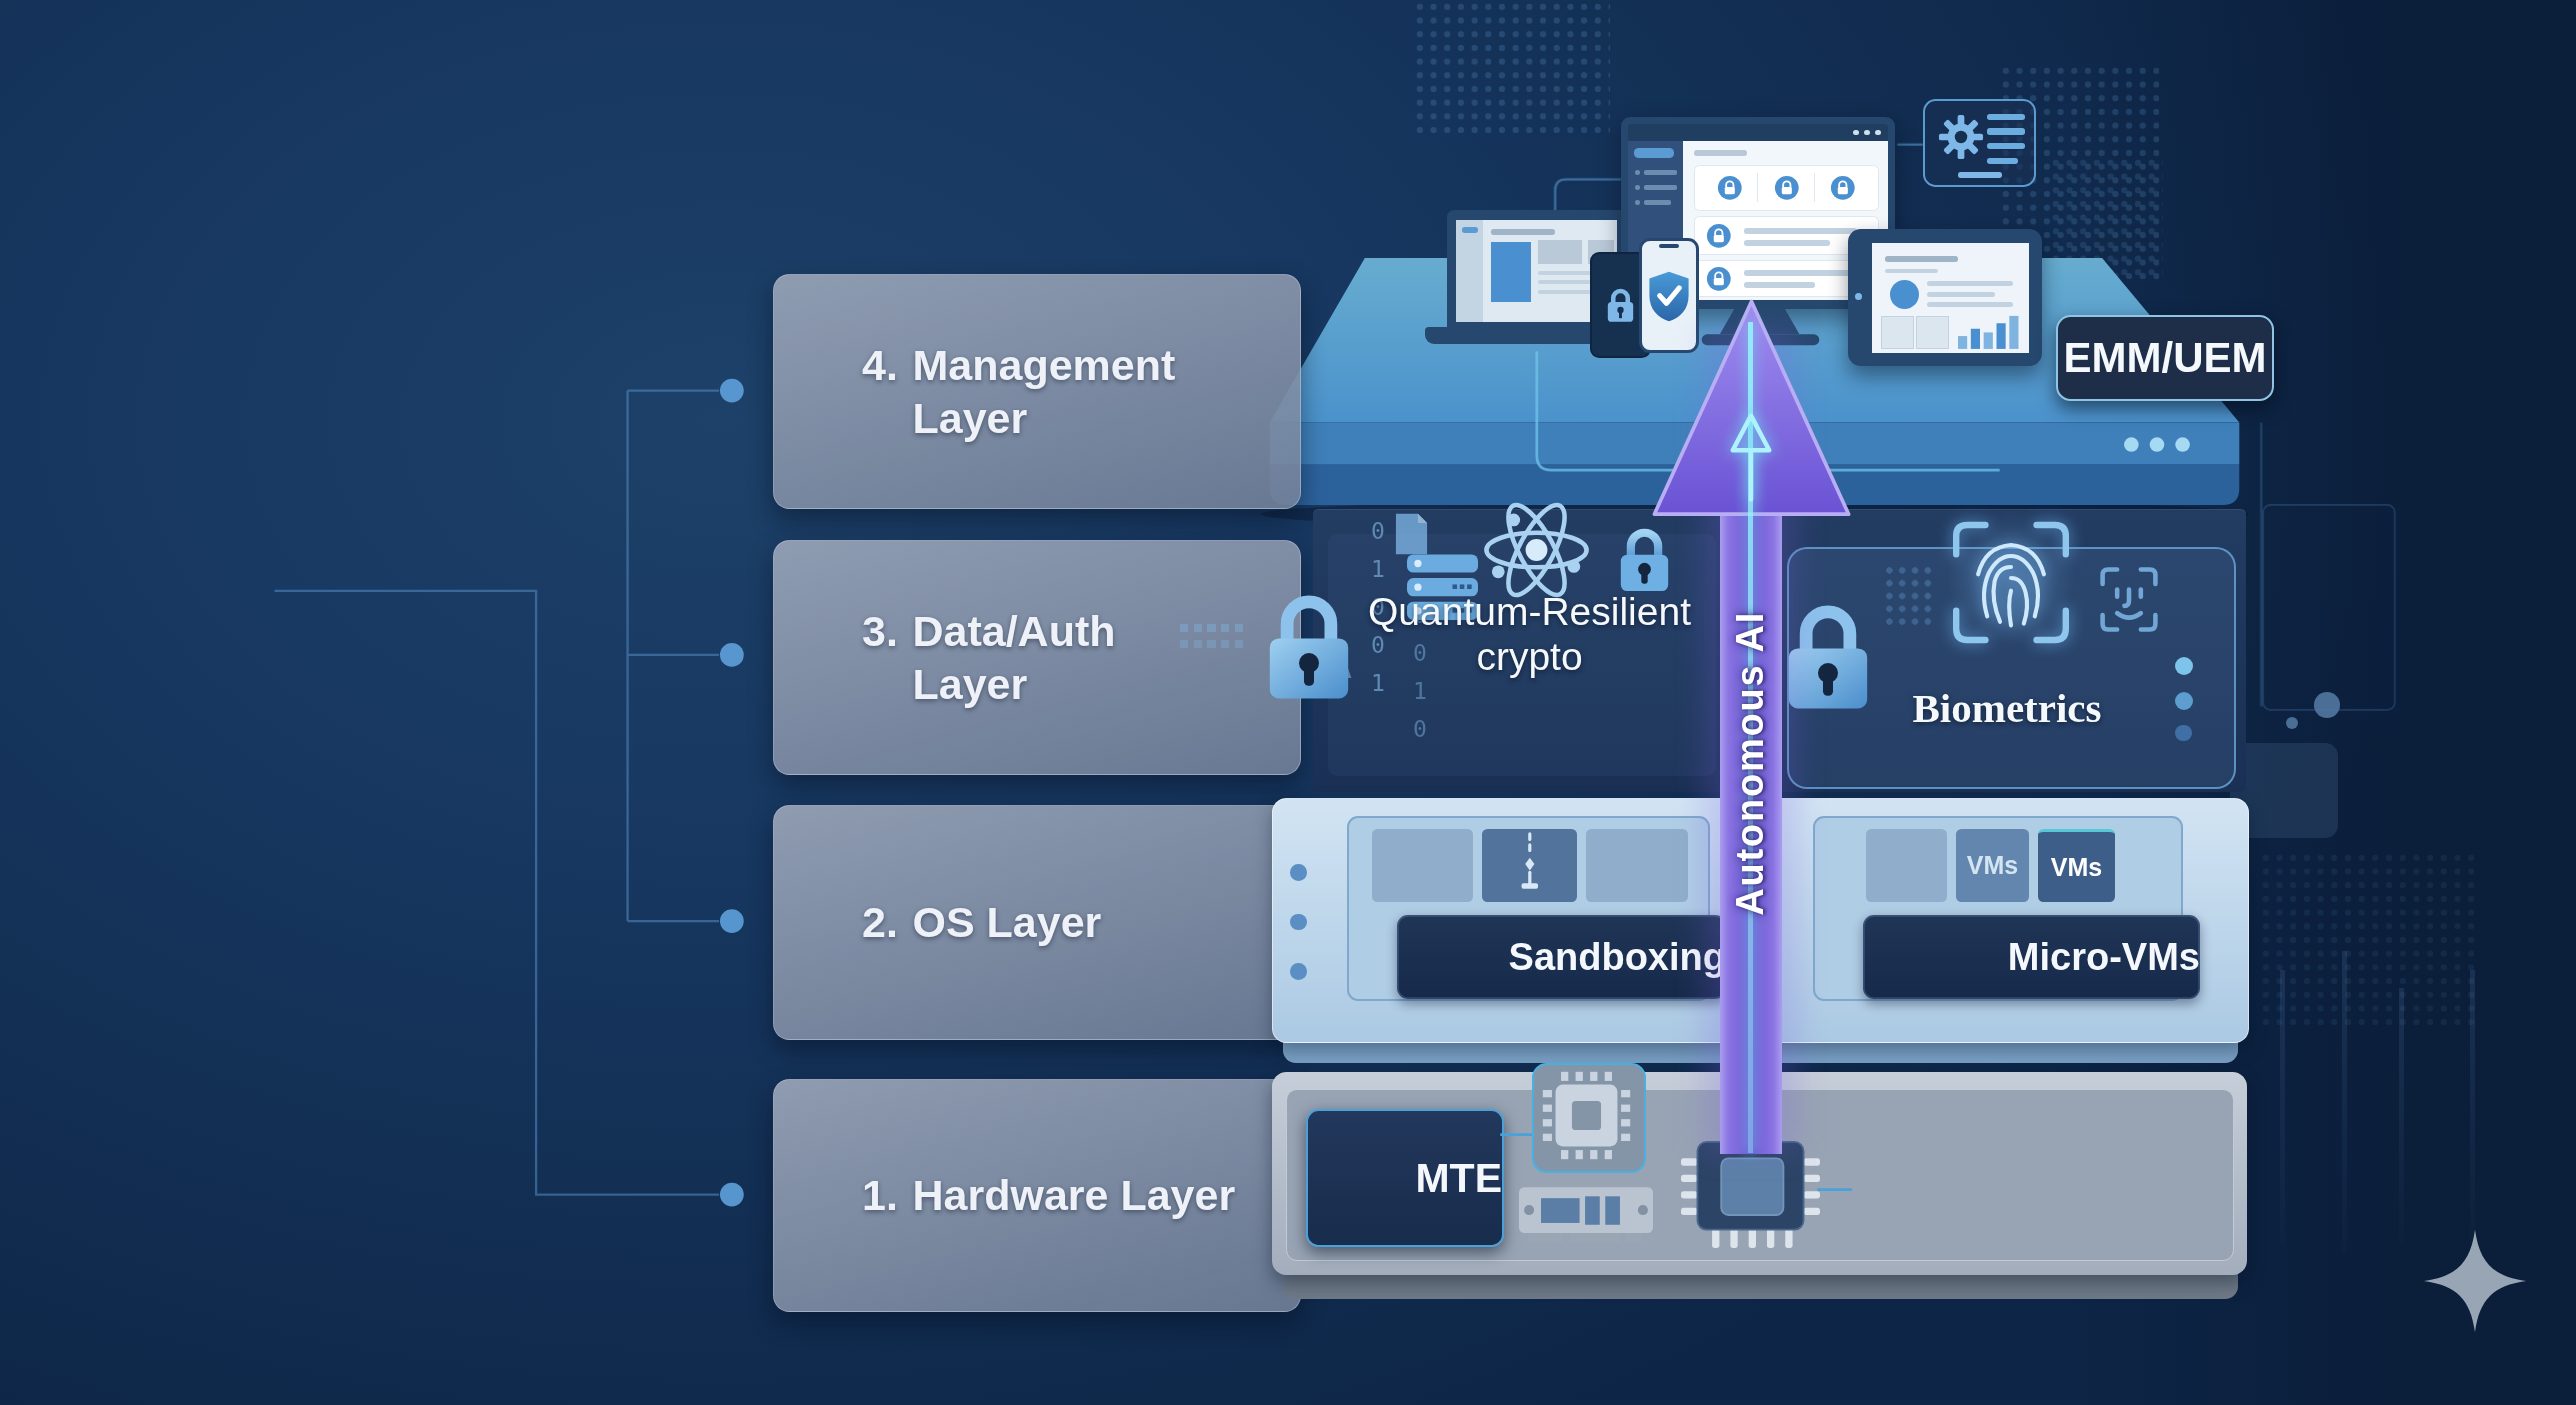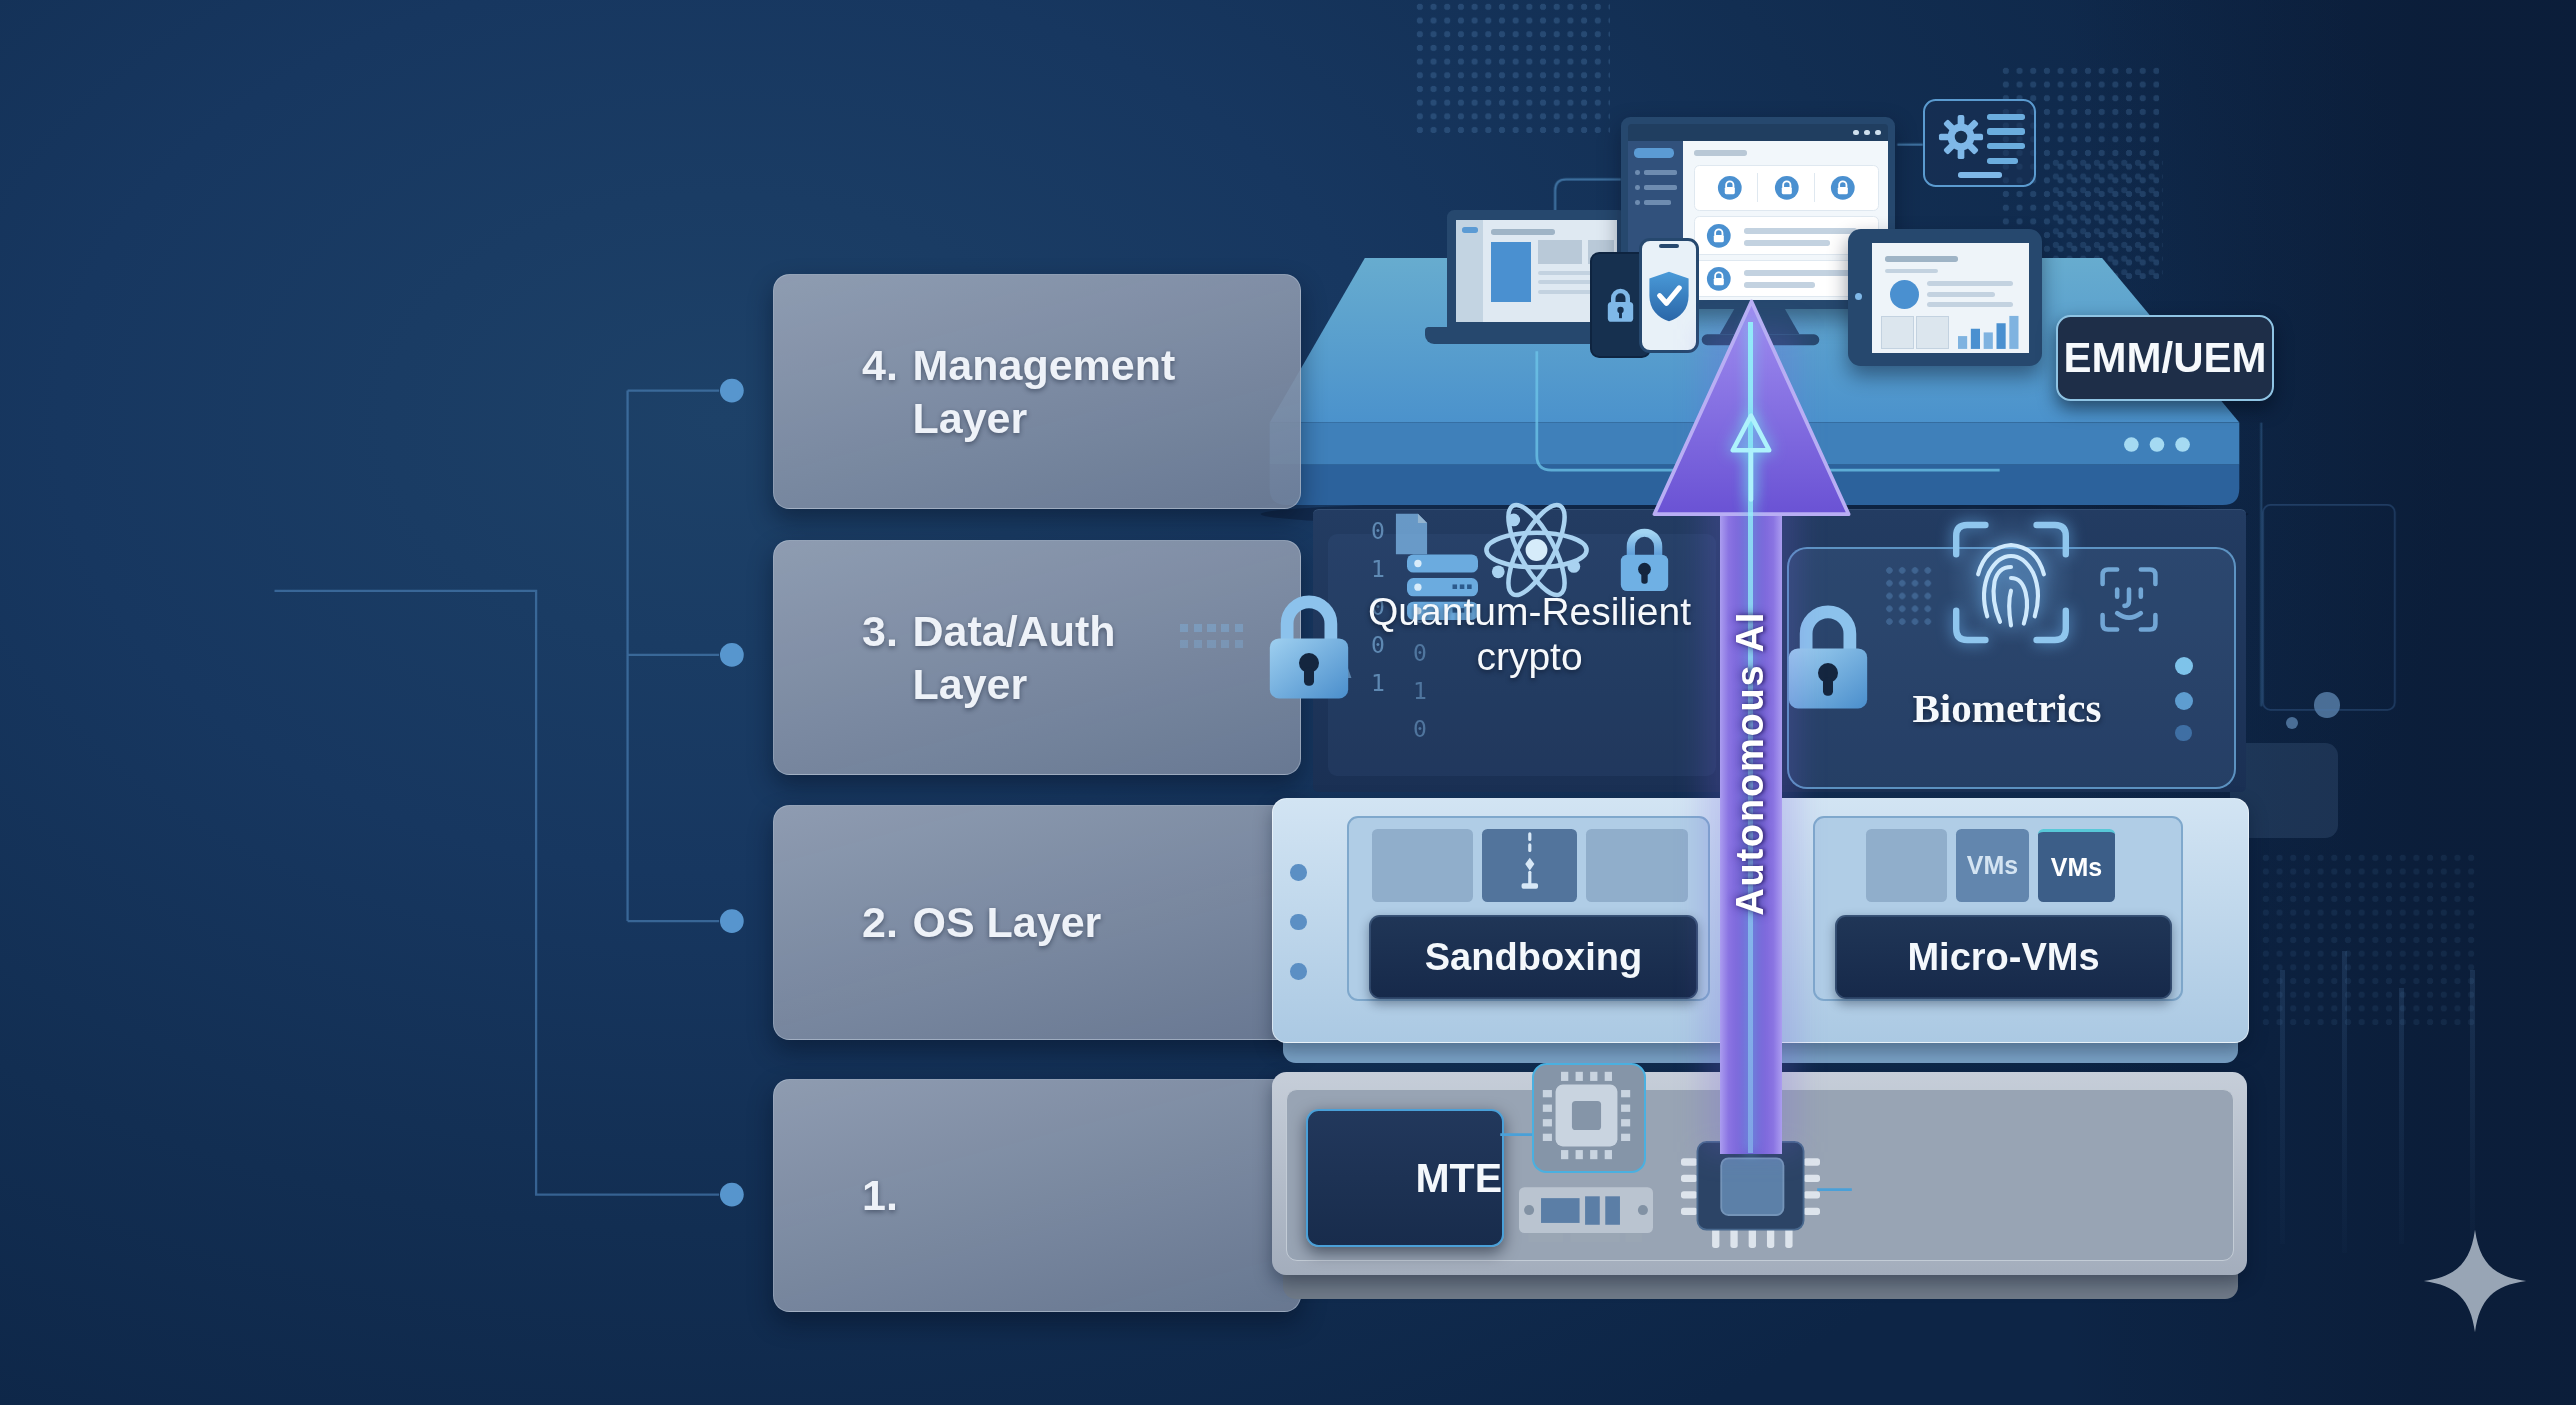--- a/index.html
+++ b/index.html
@@ -11,22 +11,22 @@
   .shade-right{right:0;top:0;width:512px;height:1405px;background:linear-gradient(90deg,rgba(8,18,38,0) 0%,rgba(8,18,38,.38) 70%);}
   
   .layer-box{width:526px;height:233px;border-radius:16.5px;display:flex;align-items:center;
     background:linear-gradient(165deg,rgba(150,162,182,.94),rgba(116,130,154,.88));
     border:1.8px solid rgba(198,210,226,.38);box-shadow:0 11px 24px rgba(4,14,32,.45);}
   .layer-text{display:flex;gap:14.6px;padding-left:88px;color:#eef2f8;font-weight:bold;font-size:43px;line-height:1.22;
     text-shadow:0 1.8px 5.5px rgba(10,20,40,.45);}
   
   .navy-chip{background:linear-gradient(180deg,#22385c,#182c4c);border:2.7px solid #4aa0d8;border-radius:12.8px;
     display:flex;align-items:center;justify-content:flex-end;color:#f4f8fc;font-weight:bold;box-shadow:0 5.5px 14.6px rgba(4,12,28,.5);}
-  .os-tilelabel{background:linear-gradient(180deg,#203657,#16294a);border-radius:11px;display:flex;align-items:center;justify-content:center;
-    color:#f4f8fc;font-weight:bold;font-size:38px;box-shadow:inset 0 0 0 1.8px rgba(130,170,215,.25),0 4.6px 11px rgba(10,22,44,.4);}
+  .os-tilelabel{background:linear-gradient(180deg,#203657,#16294a);border-radius:11px;display:flex;align-items:center;justify-content:flex-end;
+    color:#f4f8fc;font-weight:bold;font-size:38px;box-shadow:inset 0 0 0 1.8px rgba(130,170,215,.25),0 4.6px 11px rgba(10,22,44,.4);margin-left:28px;}
   .dotmatrix{background-image:radial-gradient(rgba(96,148,200,.45) 2.9px,transparent 3.5px);background-size:13.7px 13.7px;}
   .binarycol{writing-mode:vertical-lr;text-orientation:upright;letter-spacing:12px;
     font-family:"DejaVu Sans Mono",monospace;font-size:23px;color:#86bce8;}
   .vstrip{width:4.6px;background:linear-gradient(180deg,rgba(100,150,205,.16),rgba(100,150,205,.02));}
   .devframe{background:#26486e;border-radius:9.1px;}
   .cardline{background:#c3d2e0;border-radius:2.7px;position:absolute;}
   .arrow-label{writing-mode:vertical-rl;transform:rotate(180deg);color:#fff;font-weight:bold;font-size:38px;
     letter-spacing:1.8px;text-shadow:0 0 9.1px rgba(40,20,110,.8),0 1.8px 3.7px rgba(20,10,60,.6);}
 </style>
 </head>
@@ -126,20 +126,23 @@
     <div class="layer-text">
         <span>2.</span>
       <span>
           <div>OS Layer</div>
         </span>
       </div>
   </div>
   <div class="abs layer-box" style="left:773px;top:1079px;height:231px;">
     <div class="layer-text">
         <span>1.</span>
+      <span>
+          <div>Hardware Layer</div>
+        </span>
       </div>
   </div>
 
   <div class="abs" style="left:1313px;top:509px;width:933px;height:282px;border-radius:5.5px;
               background:linear-gradient(180deg,#233c62,#1a3054);border-top:1.8px solid rgba(140,180,220,.22);"></div>
   <div class="abs" style="left:1328px;top:534px;width:388px;height:242px;border-radius:9.1px;background:rgba(120,160,210,.07);"></div>
   <div class="abs" style="left:1787px;top:547px;width:445px;height:238px;border-radius:20px;
               background:rgba(100,140,190,.16);border:2.7px solid rgba(106,168,216,.8);"></div>
 
   <div class="abs binarycol" style="left:1365px;top:518px;opacity:.6;">01001</div>

